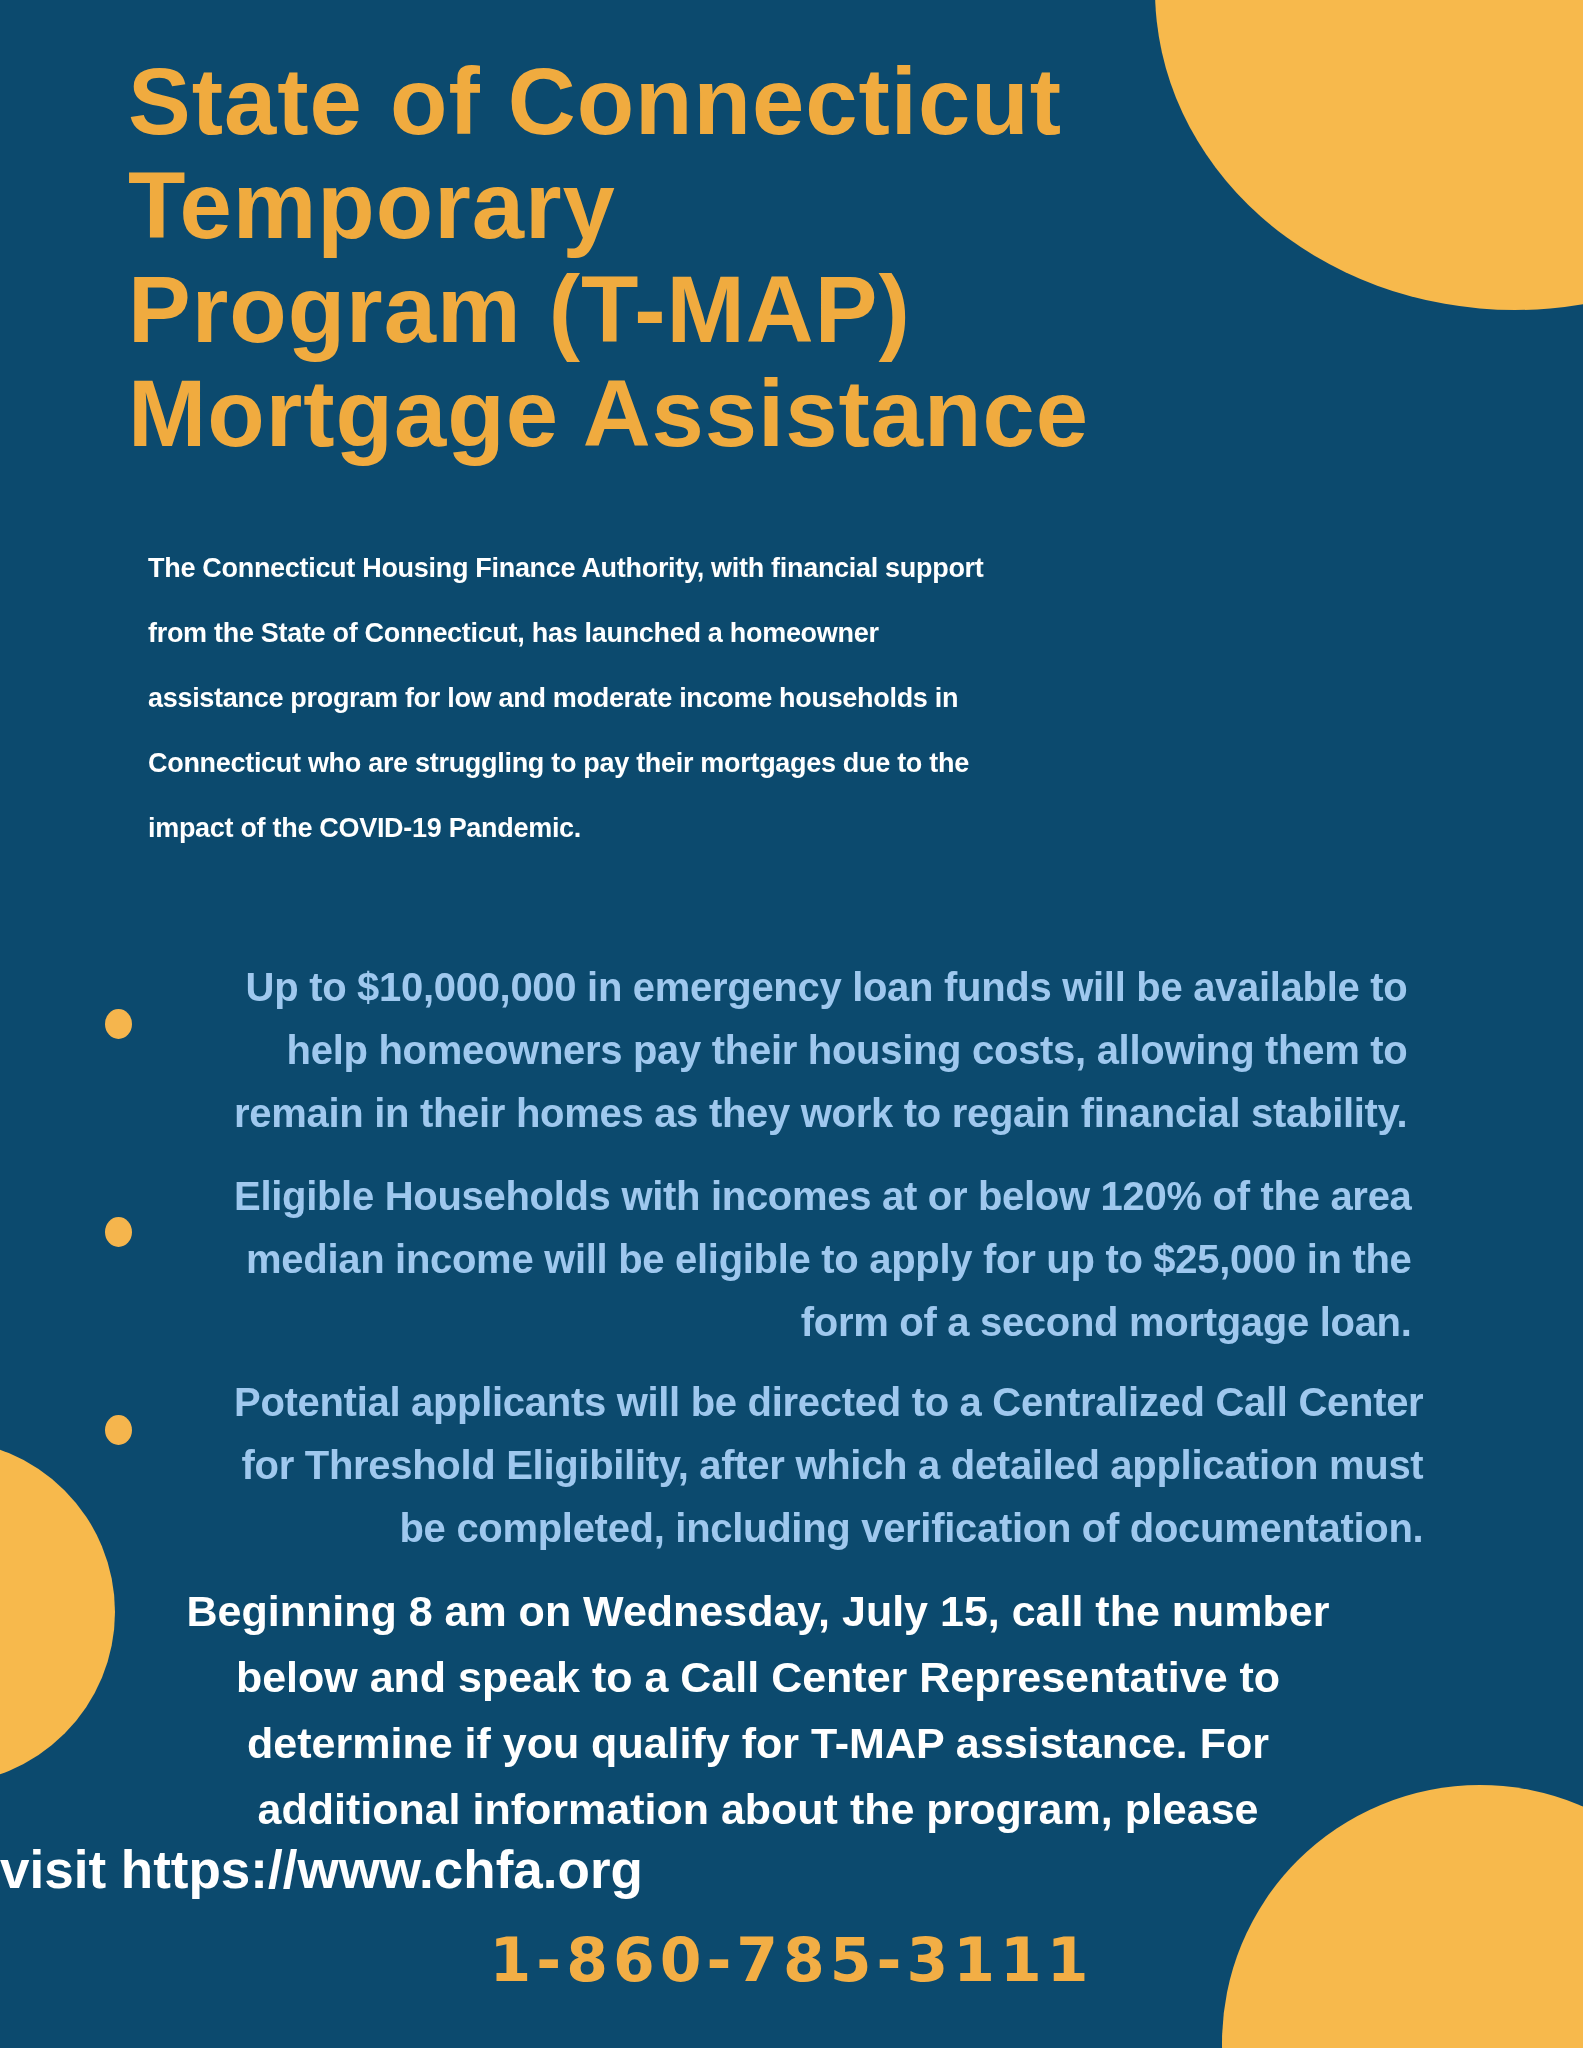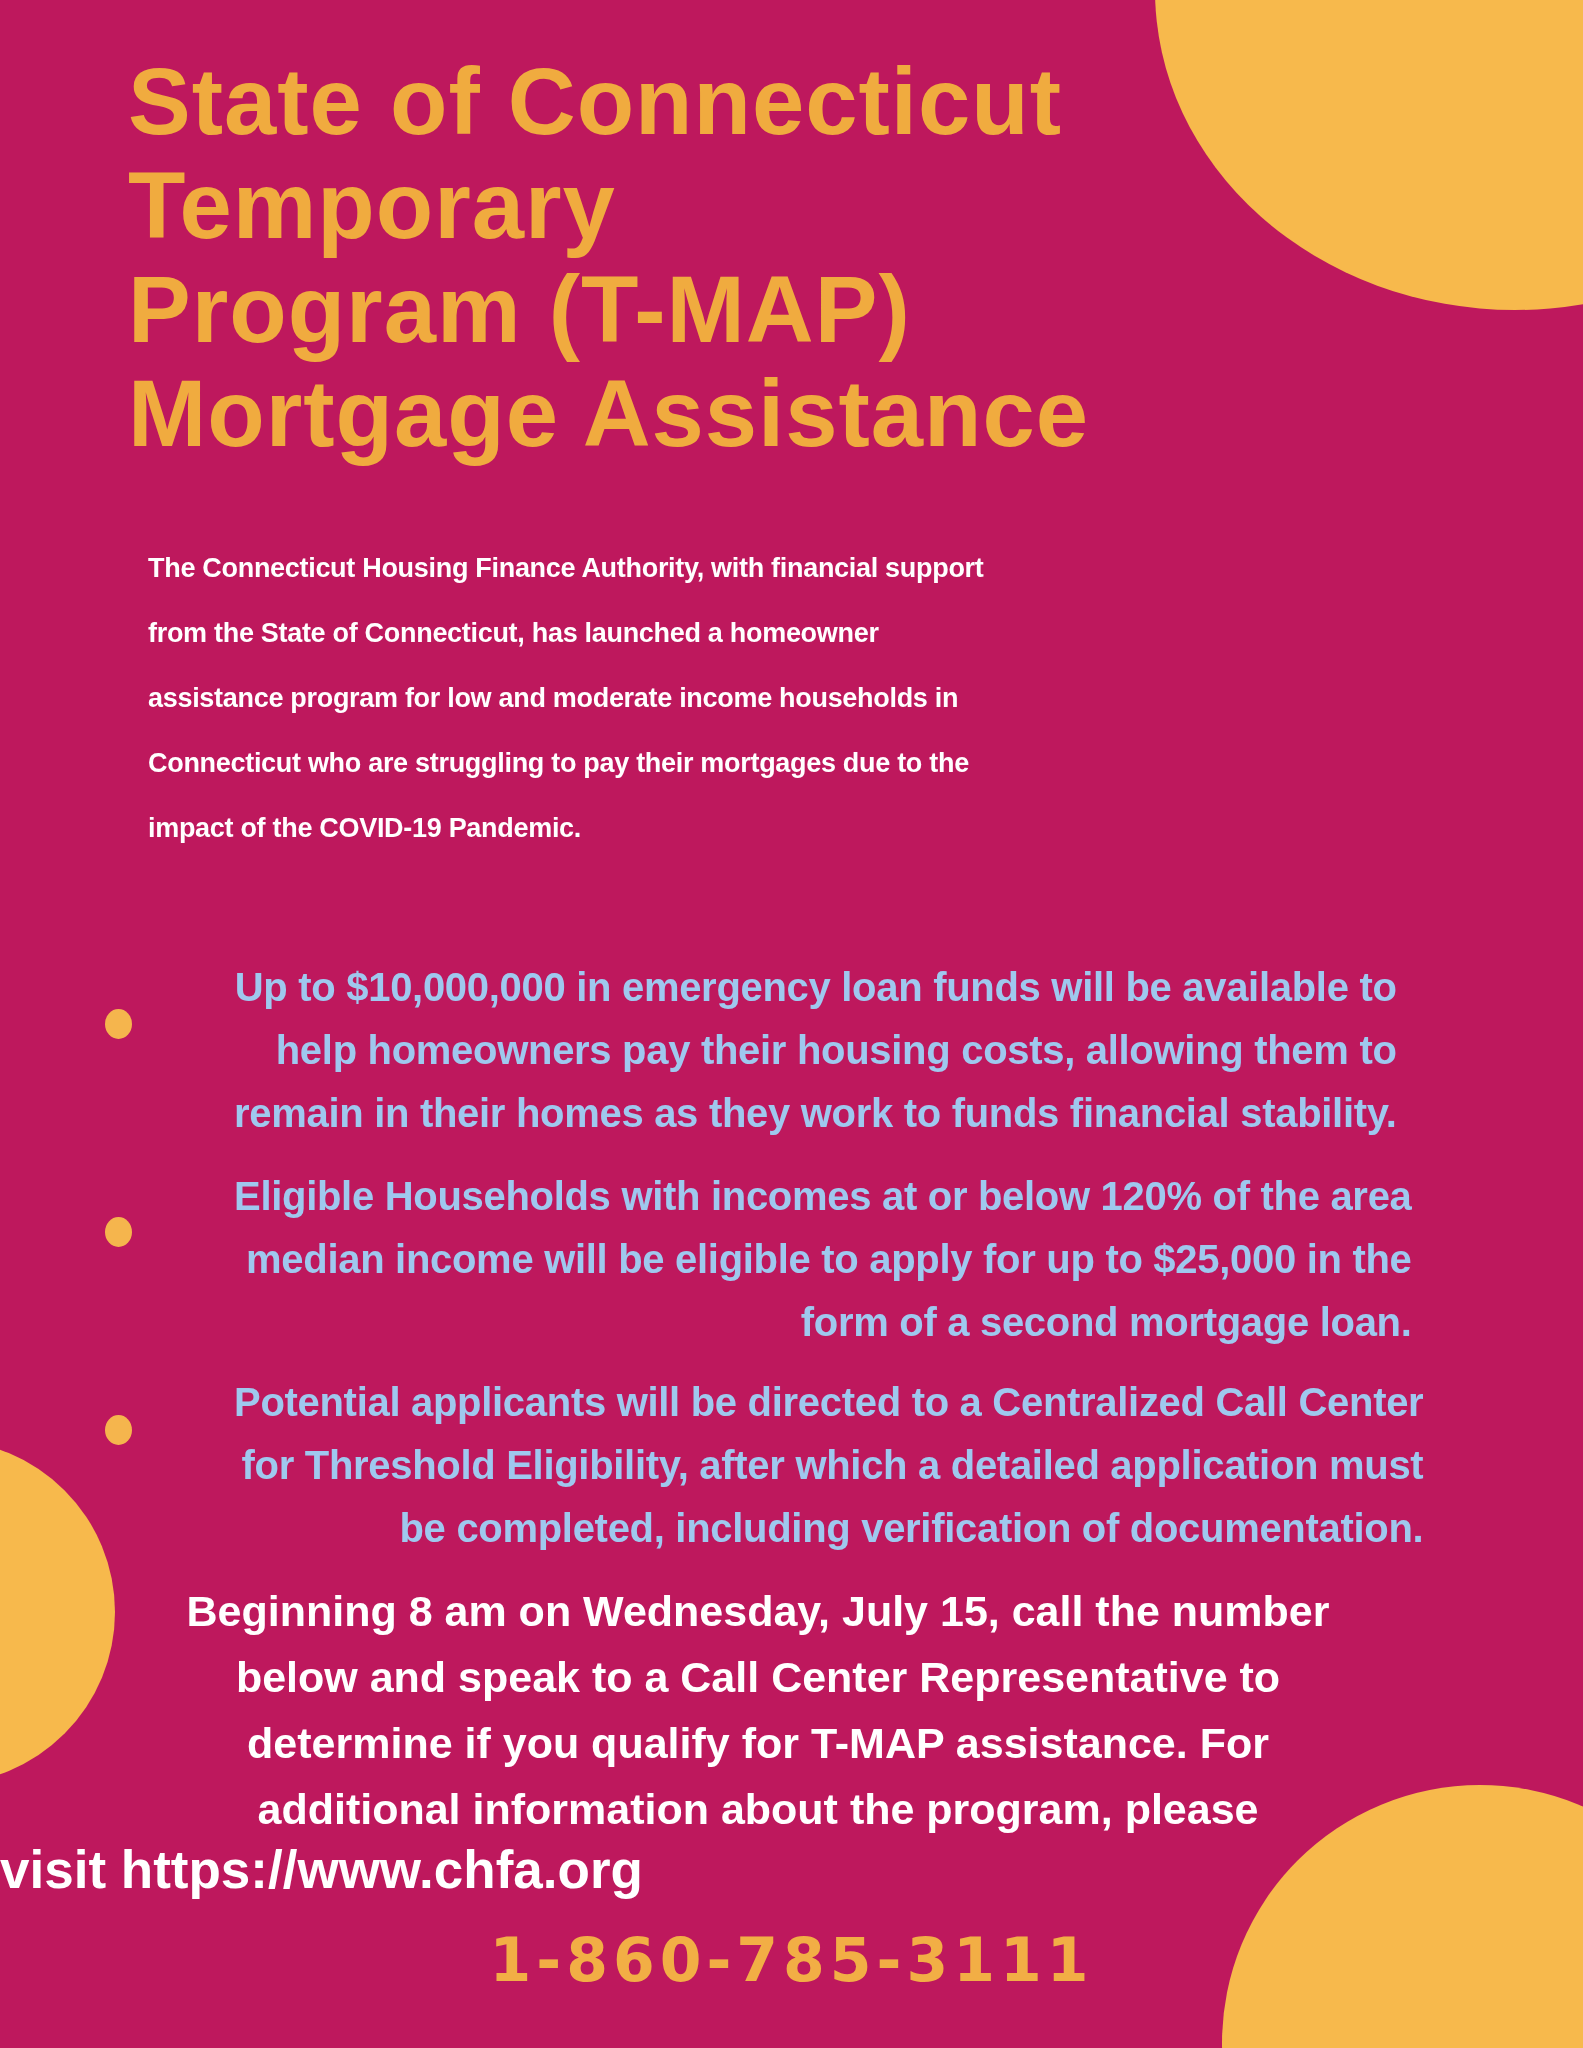--- a/index.html
+++ b/index.html
@@ -1,19 +1,19 @@
 <!DOCTYPE html>
 <html><head>
 <meta charset="utf-8">
 <style>
   html,body{margin:0;padding:0;background:#1e1745;}
   #page{
     position:relative;
     width:1583px;height:2048px;
-    background:#be185d;
+    background:#0c4a6e;
     overflow:hidden;
     font-family:"Liberation Sans", sans-serif;
     font-weight:bold;
   }
   .shape{position:absolute;background:#f7b94c;border-radius:50%;}
   #circle-top-right{left:1155px;top:-330px;width:720px;height:640px;}
   #circle-bottom-left{left:-229px;top:1440px;width:344px;height:344px;}
   #circle-bottom-right{left:1222px;top:1785px;width:516px;height:516px;}
   .bullet-dot{position:absolute;left:105px;width:27px;height:30px;background:#f5b54d;border-radius:50%;}
   #dot-1{top:1009px;}
@@ -77,21 +77,21 @@
     <div>from the State of Connecticut, has launched a homeowner</div>
     <div>assistance program for low and moderate income households in</div>
     <div>Connecticut who are struggling to pay their mortgages due to the</div>
     <div>impact of the COVID-19 Pandemic.</div>
   </div>
 
   <div id="dot-1" class="bullet-dot"></div>
   <div id="bullet-1" class="bullet-text">
     <div>Up to $10,000,000 in emergency loan funds will be available to</div>
     <div>help homeowners pay their housing costs, allowing them to</div>
-    <div>remain in their homes as they work to funds financial stability.</div>
+    <div>remain in their homes as they work to regain financial stability.</div>
   </div>
 
   <div id="dot-2" class="bullet-dot"></div>
   <div id="bullet-2" class="bullet-text">
     <div>Eligible Households with incomes at or below 120% of the area</div>
     <div>median income will be eligible to apply for up to $25,000 in the</div>
     <div>form of a second mortgage loan.</div>
   </div>
 
   <div id="dot-3" class="bullet-dot"></div>

